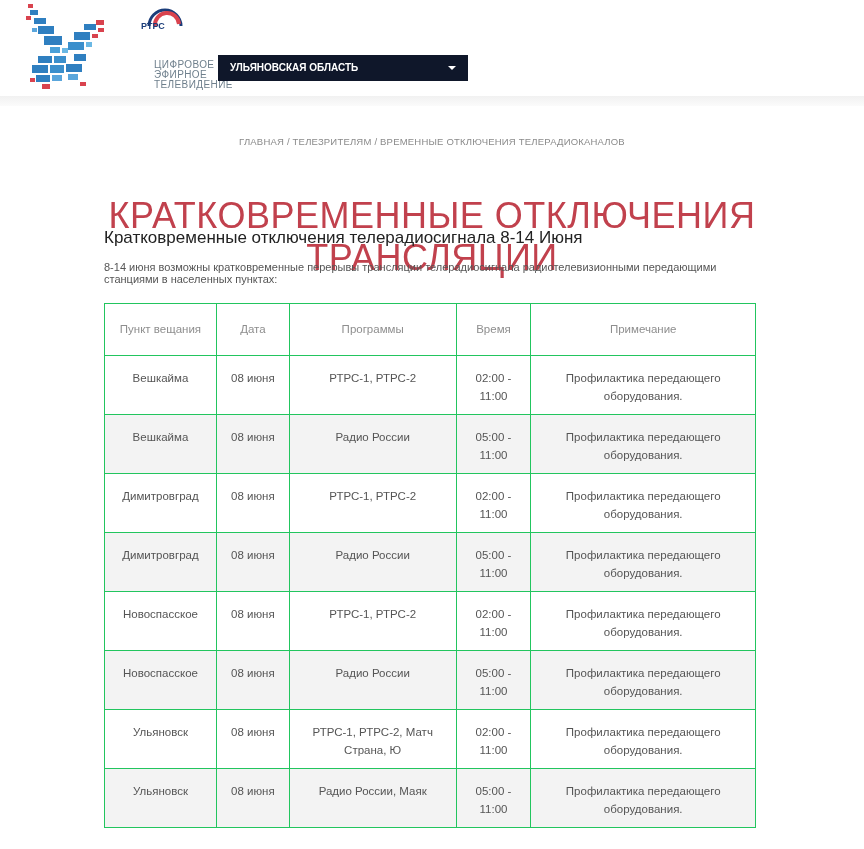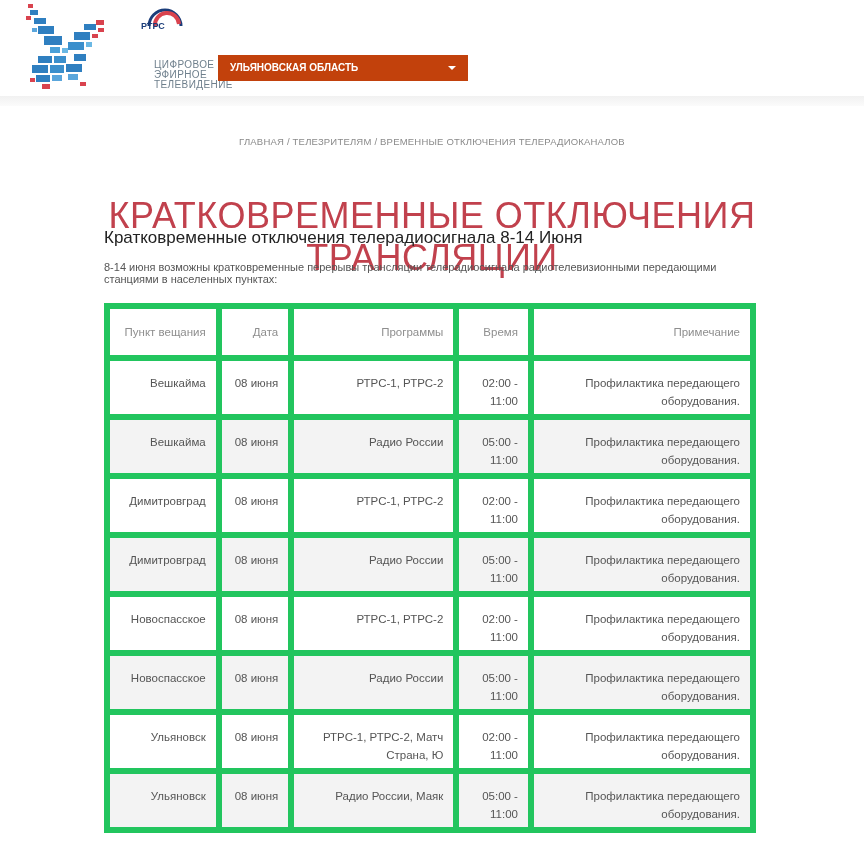--- a/index.html
+++ b/index.html
@@ -9,38 +9,38 @@
   .header { position: absolute; left: 0; top: 0; width: 864px; height: 98px; background: #fff; }
   .header-shadow { position: absolute; left: 0; top: 96px; width: 864px; height: 10px;
     background: linear-gradient(#f1f1f1, #fbfbfb); }
   .logo { position: absolute; left: 24px; top: 2px; width: 165px; height: 92px; }
   .logo-text { position: absolute; left: 84px; top: 58px; font-size: 10px; line-height: 10px;
     letter-spacing: 0.4px; color: #6e7f8c; text-transform: uppercase; margin-left: 46px; }
   .rtrs { position: absolute; left: 117px; top: 2px; width: 46px; height: 34px; }
   .rtrs-text { position: absolute; left: 0; top: 17px; font-size: 9px; font-weight: bold; color: #1b3d7a; }
 
   .region-select { position: absolute; left: 218px; top: 55px; width: 250px; height: 26px;
-    background: #c2410c; color: #fff; font-size: 10px; font-weight: bold;
+    background: #0f172a; color: #fff; font-size: 10px; font-weight: bold;
     padding: 7px 0 0 12px; text-transform: uppercase; cursor: pointer; }
   .region-caret { position: absolute; right: 12px; top: 11px; width: 0; height: 0;
     border-left: 4px solid transparent; border-right: 4px solid transparent; border-top: 4px solid #fff; }
 
   .breadcrumb { position: absolute; left: 0; top: 136px; width: 864px; text-align: center;
     font-size: 9.5px; color: #8a8a8a; text-transform: uppercase; letter-spacing: 0.2px; }
   .breadcrumb a { color: #8a8a8a; text-decoration: none; text-align: center; }
 
   .page-title { position: absolute; left: 0; top: 158px; width: 864px; text-align: center;
     font-size: 36px; color: #c1414d; text-transform: uppercase; letter-spacing: 0.5px; font-weight: normal; margin-top: 37px; }
 
   .content { position: absolute; left: 104px; top: 228px; width: 660px; }
   .article-title { font-size: 17px; color: #222; font-weight: normal; margin-bottom: 13px; }
   .article-lead { font-size: 11px; line-height: 12px; color: #555; margin-bottom: 18px; width: 650px; }
 
   table { border-collapse: collapse; width: 652px; font-size: 11.5px; }
-  th, td { border: 6px solid #22c55e; text-align: right; vertical-align: top; padding: 0 10px; }
+  th, td { border: 1px solid #22c55e; text-align: center; vertical-align: top; padding: 0 10px; }
   th { color: #8e8e8e; font-weight: normal; height: 52px; vertical-align: middle; line-height: 13px; }
   td { height: 59px; padding-top: 13px; line-height: 18px; color: #555; }
   tbody tr:nth-child(even) td { background: #f3f3f3; }
   .c1 { width: 112px; } .c2 { width: 73px; } .c3 { width: 167px; } .c4 { width: 75px; } .c5 { width: 225px; }
 </style>
 </head>
 <body>
 
 <div class="header">
   <div class="logo">

